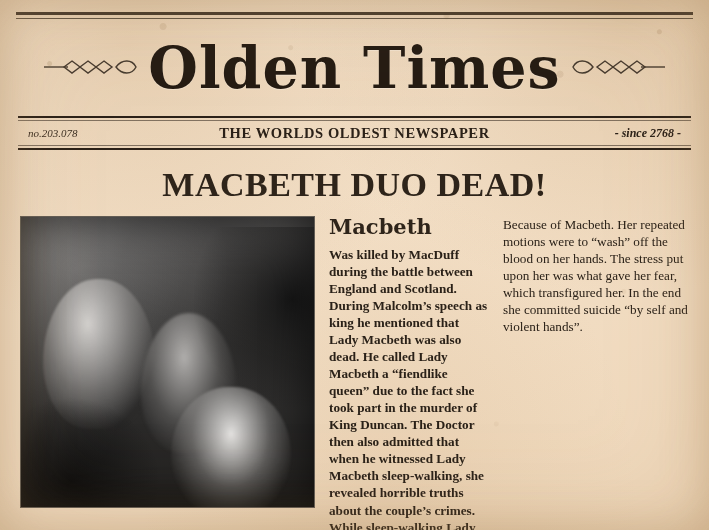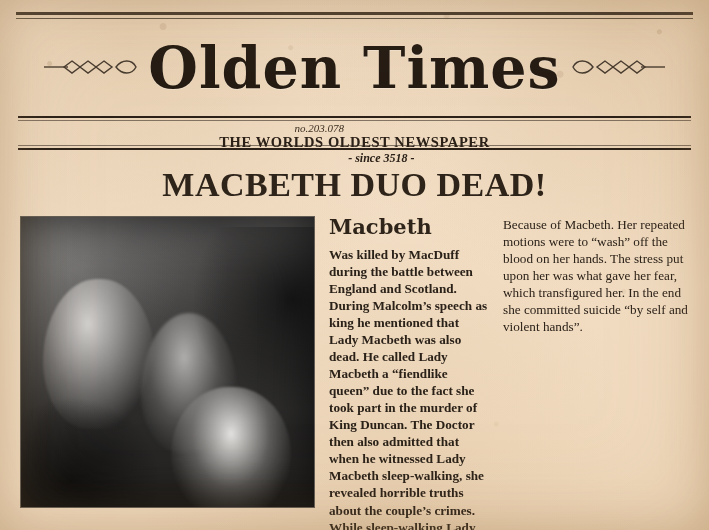--- a/index.html
+++ b/index.html
@@ -118,21 +118,20 @@
     left: 0; right: 0;
     bottom: 2px;
     border-bottom: 1px solid rgba(43,33,24,0.55);
   }
   .subbar-inner {
     position: absolute;
     inset: 4px 10px;
     display: flex;
     align-items: center;
     justify-content: space-between;
-    flex-direction: column;
   }
   .issue-no {
     font-family: "Liberation Serif", serif;
     font-style: italic;
     font-size: 11px;
     color: #3b2e21;
     flex: 0 0 auto;
     width: 120px;
   }
   .tagline {
@@ -301,21 +300,21 @@
           <path d="M22 10 c-6 -8 -16 -8 -20 0 c4 8 14 8 20 0 z"></path>
         </g>
       </svg>
     </span>
   </div>
 
   <div class="subbar">
     <div class="subbar-inner">
       <div class="issue-no">no.203.078</div>
       <div class="tagline">THE WORLDS OLDEST NEWSPAPER</div>
-      <div class="since">- since 3518 -</div>
+      <div class="since">- since 2768 -</div>
     </div>
   </div>
 
   <h1 class="headline">MACBETH DUO DEAD!</h1>
 
   <div class="content">
     <div class="photo-col">
       <div class="photo">
         <div class="bg-drape"></div>
         <div class="fig-a"></div>

